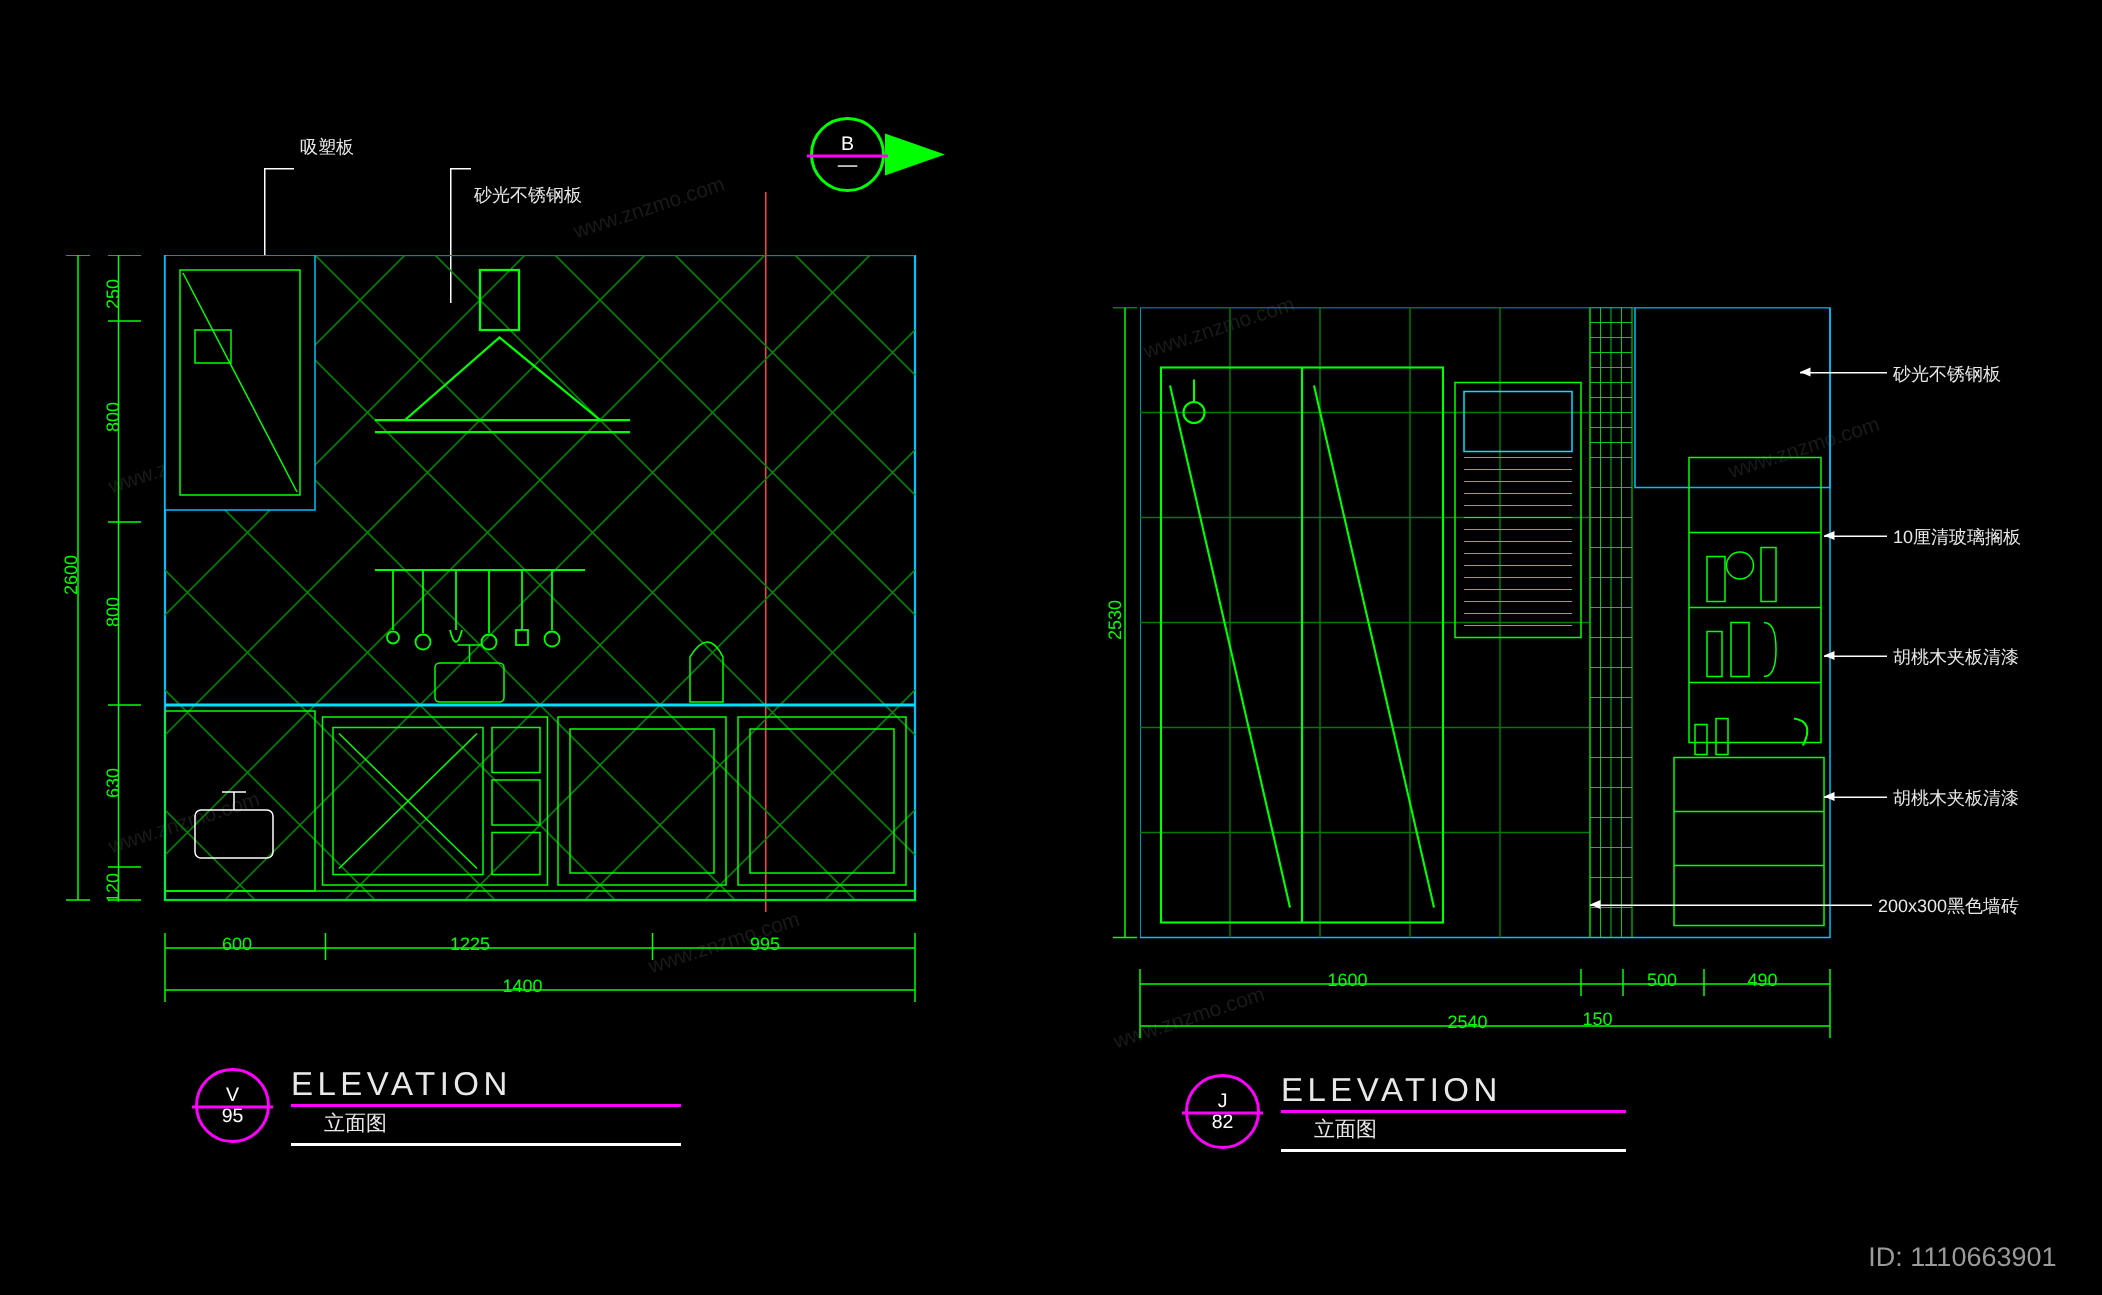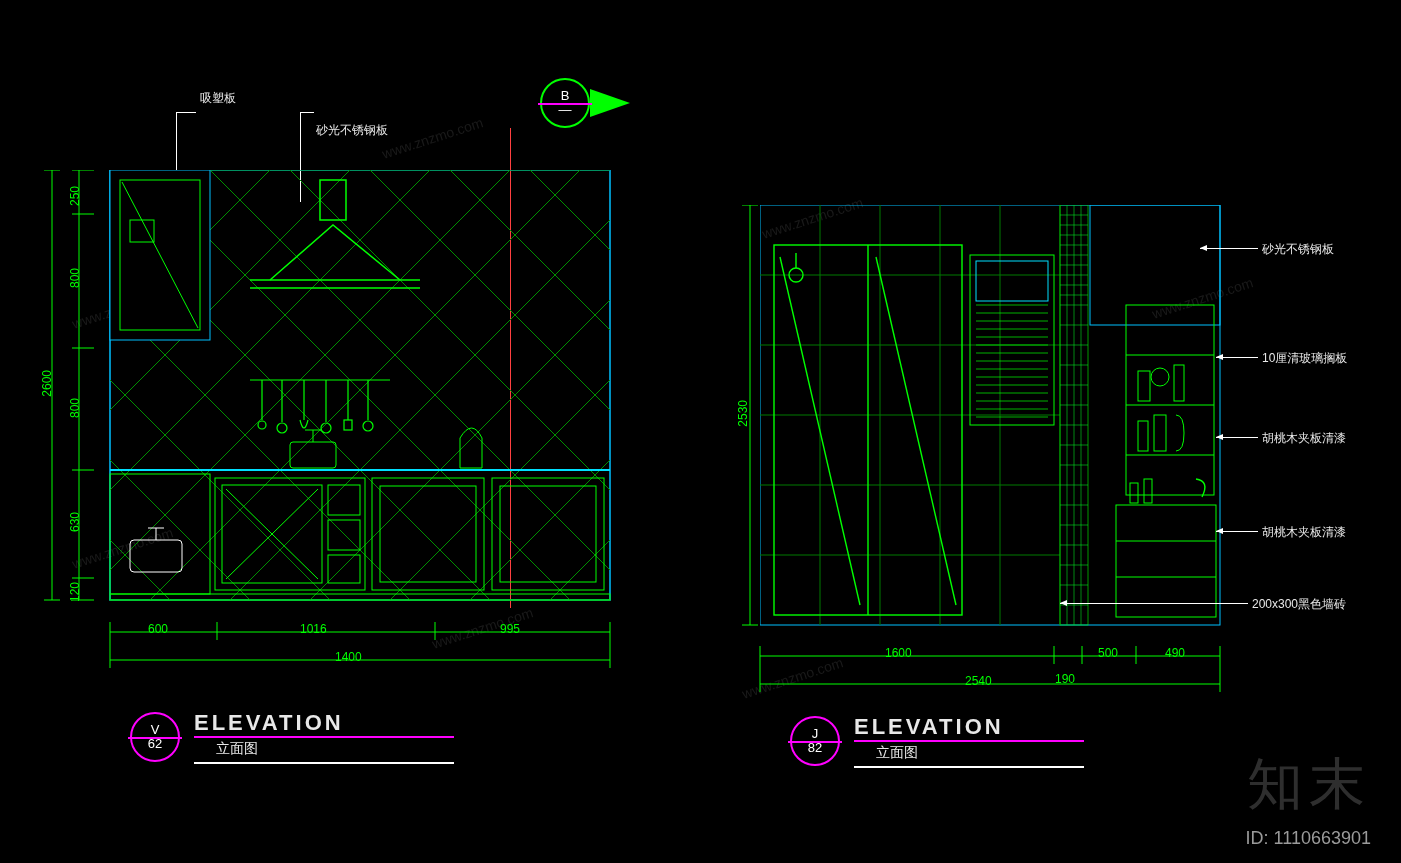--- a/index.html
+++ b/index.html
@@ -1,20 +1,20 @@
 <!DOCTYPE html>
 <html><head>
 <meta charset="utf-8">
 <style>
   html,body{margin:0;padding:0;background:#000;width:1401px;height:863px;overflow:hidden;font-family:"Microsoft YaHei",Arial,sans-serif;color:#fff}
   .stage{position:relative;width:1401px;height:863px}
   .abs{position:absolute}
   .green{color:#00ff00}
   .white{color:#e8e8e8}
-  .thin{font-weight:700}
+  .thin{font-weight:400}
   .sm{font-size:12px}
   .md{font-size:14px}
   .xl{font-size:22px;letter-spacing:3px}
   .dim-v{writing-mode:vertical-rl;transform:rotate(180deg)}
   .title-row{display:flex;align-items:center;gap:14px}
   .title-line-top{border-top:2px solid #ff00ff}
   .title-line-bot{border-top:2px solid #fff;margin-top:4px}
   .marker-outer{border:2px solid #ff00ff;border-radius:50%;width:46px;height:46px;display:flex;align-items:center;justify-content:center;position:relative}
   .marker-inner{font-size:13px;color:#fff;text-align:center;line-height:1.1}
   .marker-split{position:absolute;left:-4px;right:-4px;top:50%;height:0;border-top:2px solid #ff00ff}
@@ -33,21 +33,20 @@
 
 <div class="stage">
 
   <div class="wm" style="left:70px;top:300px">www.znzmo.com</div>
   <div class="wm" style="left:70px;top:540px">www.znzmo.com</div>
   <div class="wm" style="left:380px;top:130px">www.znzmo.com</div>
   <div class="wm" style="left:430px;top:620px">www.znzmo.com</div>
   <div class="wm" style="left:760px;top:210px">www.znzmo.com</div>
   <div class="wm" style="left:1150px;top:290px">www.znzmo.com</div>
   <div class="wm" style="left:740px;top:670px">www.znzmo.com</div>
-  <div class="abs wm-big" style="right:30px;bottom:40px">知末</div>
   <div class="abs idtext" style="right:30px;bottom:14px">ID: 1110663901</div>
 
   <div class="abs" style="left:540px;top:78px;display:flex;align-items:center;gap:0">
     <div class="section-circle">
       <div class="marker-inner">
         <span>B</span><br>
         <span>—</span>
       </div>
       <div class="marker-split"></div>
     </div>
@@ -161,30 +160,30 @@
     <g stroke="#0f0" stroke-width="1">
       <line x1="15" y1="20" x2="515" y2="20"></line>
       <line x1="15" y1="48" x2="515" y2="48"></line>
       <line x1="15" y1="10" x2="15" y2="56"></line>
       <line x1="122" y1="10" x2="122" y2="28"></line>
       <line x1="340" y1="10" x2="340" y2="28"></line>
       <line x1="515" y1="10" x2="515" y2="56"></line>
     </g>
   </svg>
   <div class="abs green sm" style="left:148px;top:622px">600</div>
-  <div class="abs green sm" style="left:300px;top:622px">1016</div>
+  <div class="abs green sm" style="left:300px;top:622px">1225</div>
   <div class="abs green sm" style="left:500px;top:622px">995</div>
   <div class="abs green sm" style="left:335px;top:650px">1400</div>
 
   <div class="abs title-row" style="left:130px;top:710px">
     <div class="marker-outer">
       <div class="marker-split"></div>
       <div class="marker-inner">
         <span>V</span><br>
-        <span>62</span>
+        <span>95</span>
       </div>
     </div>
     <div>
       <div class="white xl thin">ELEVATION</div>
       <div style="width:260px" class="title-line-top"></div>
       <div class="white md" style="padding:2px 0 0 22px">立面图</div>
       <div style="width:260px" class="title-line-bot"></div>
     </div>
   </div>
 
@@ -326,21 +325,21 @@
       <line x1="2" y1="20" x2="462" y2="20"></line>
       <line x1="2" y1="48" x2="462" y2="48"></line>
       <line x1="2" y1="10" x2="2" y2="56"></line>
       <line x1="296" y1="10" x2="296" y2="28"></line>
       <line x1="324" y1="10" x2="324" y2="28"></line>
       <line x1="378" y1="10" x2="378" y2="28"></line>
       <line x1="462" y1="10" x2="462" y2="56"></line>
     </g>
   </svg>
   <div class="abs green sm" style="left:885px;top:646px">1600</div>
-  <div class="abs green sm" style="left:1055px;top:672px">190</div>
+  <div class="abs green sm" style="left:1055px;top:672px">150</div>
   <div class="abs green sm" style="left:1098px;top:646px">500</div>
   <div class="abs green sm" style="left:1165px;top:646px">490</div>
   <div class="abs green sm" style="left:965px;top:674px">2540</div>
 
   <div class="abs title-row" style="left:790px;top:714px">
     <div class="marker-outer">
       <div class="marker-split"></div>
       <div class="marker-inner">
         <span>J</span><br>
         <span>82</span>

